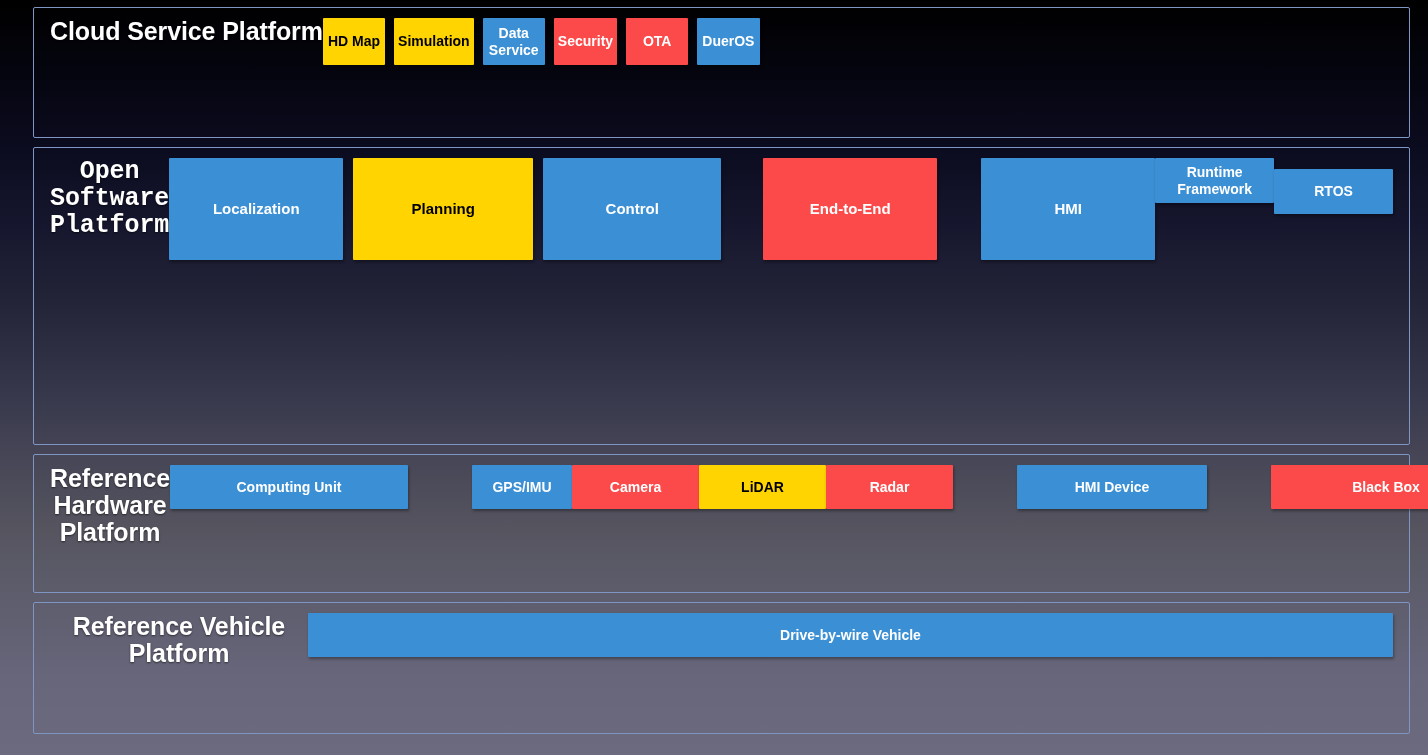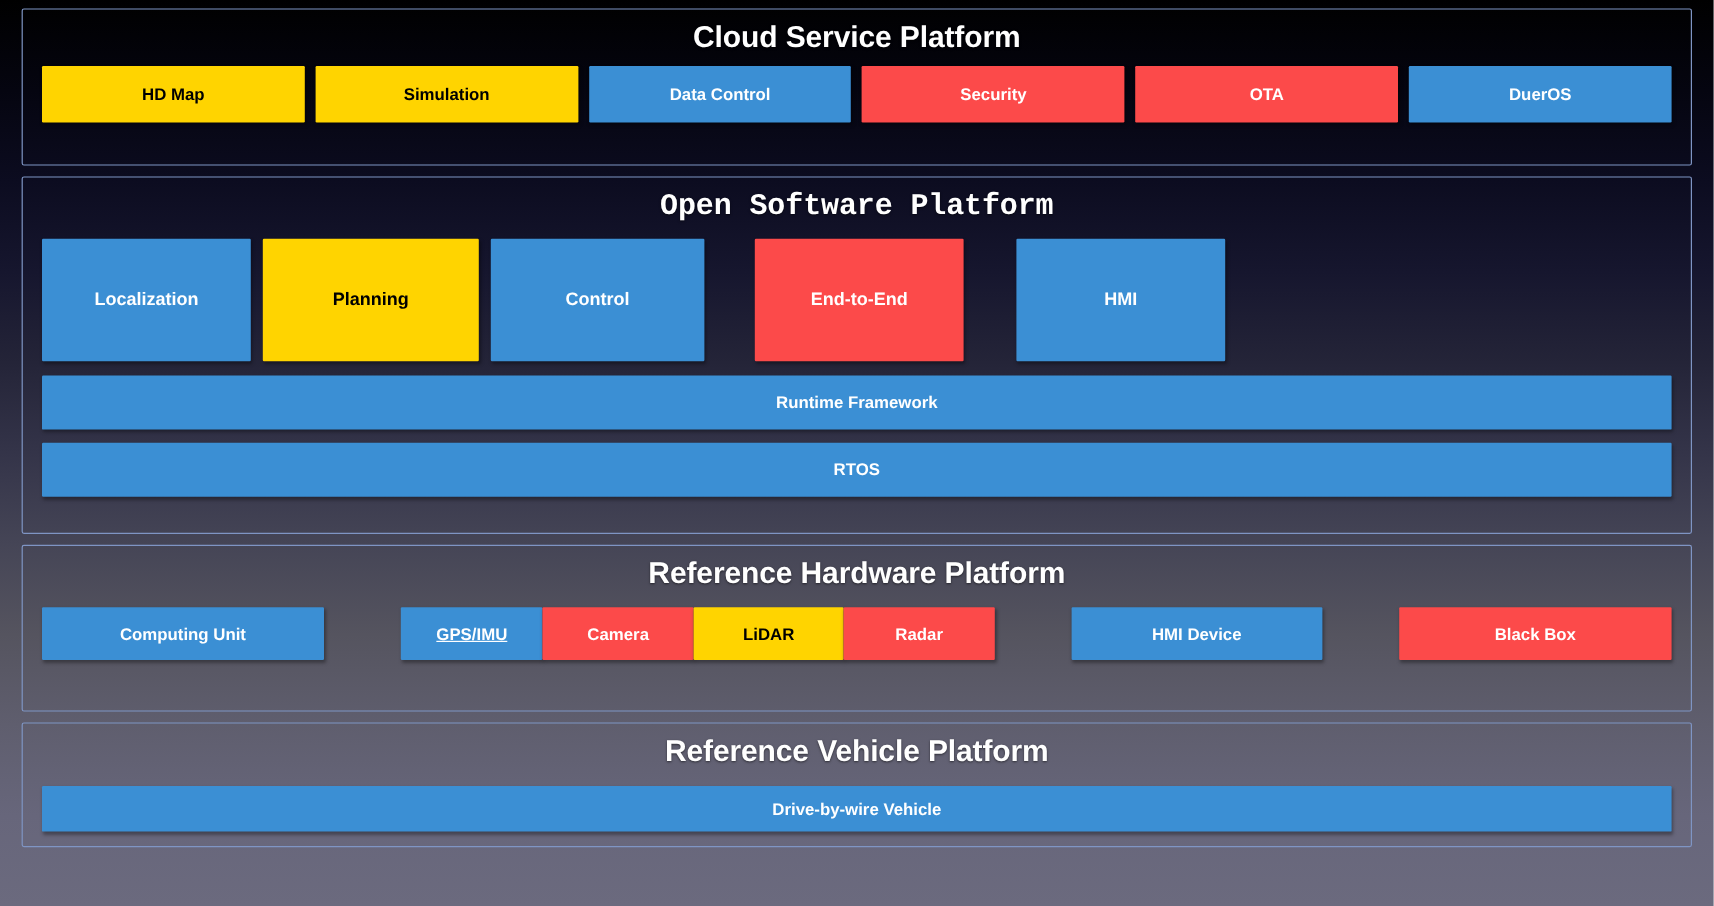--- a/index.html
+++ b/index.html
@@ -31,26 +31,27 @@
     flex-direction: column;
     gap: 9px;
   }
 
   
   .panel {
     border: 1px solid #7f95c4;
     border-radius: 2px;
     padding: 10px 16px 12px 16px;
     display: flex;
-    flex-direction: column;
+    flex-direction: row;
+    margin-left: 15px;
   }
   .panel--cloud    { height: 131px; }
   .panel--software { height: 298px; }
   .panel--hardware { height: 139px; }
-  .panel--vehicle  { height: 104px; }
+  .panel--vehicle  { height: 132px; }
 
   .panel-title {
     text-align: center;
     color: #ffffff;
     font-size: 25px;
     font-weight: bold;
     letter-spacing: -0.1px;
     line-height: 1.08;
     margin-bottom: 10px;
     text-shadow: 0 1px 2px rgba(0,0,0,0.55);
@@ -107,43 +108,43 @@
   }
   .sw-bar + .sw-bar { margin-top: 11px; }
 
   
   .hw-row {
     display: flex;
     height: 44px;
   }
   .hw-row .box { height: 44px; font-size: 14px; }
   .hw-w-computing { width: 238px; }
-  .hw-w-gpsimu    { width: 120px; margin-left: 64px; text-decoration: underline; }
+  .hw-w-gpsimu    { width: 100px; margin-left: 64px; }
   .hw-w-camera    { width: 127px; }
   .hw-w-lidar     { width: 127px; }
   .hw-w-radar     { width: 127px; }
-  .hw-w-hmidevice { width: 212px; margin-left: 64px; }
+  .hw-w-hmidevice { width: 190px; margin-left: 64px; }
   .hw-w-blackbox  { width: 230px; margin-left: 64px; }
 
   
   .veh-bar {
     height: 44px;
     width: 100%;
     font-size: 14px;
   }
 </style>
 </head>
 <body>
 
 <section class="panel panel--cloud">
   <div class="panel-title">Cloud Service Platform</div>
   <div class="cloud-row">
     <div class="box box--yellow">HD Map</div>
     <div class="box box--yellow">Simulation</div>
-    <div class="box box--blue">Data Control</div>
+    <div class="box box--blue">Data Service</div>
     <div class="box box--red">Security</div>
     <div class="box box--red">OTA</div>
     <div class="box box--blue">DuerOS</div>
   </div>
 </section>
 
 <section class="panel panel--software">
   <div class="panel-title">Open Software Platform</div>
   <div class="sw-top-row">
     <div class="box box--blue   sw-w-localization">Localization</div>

